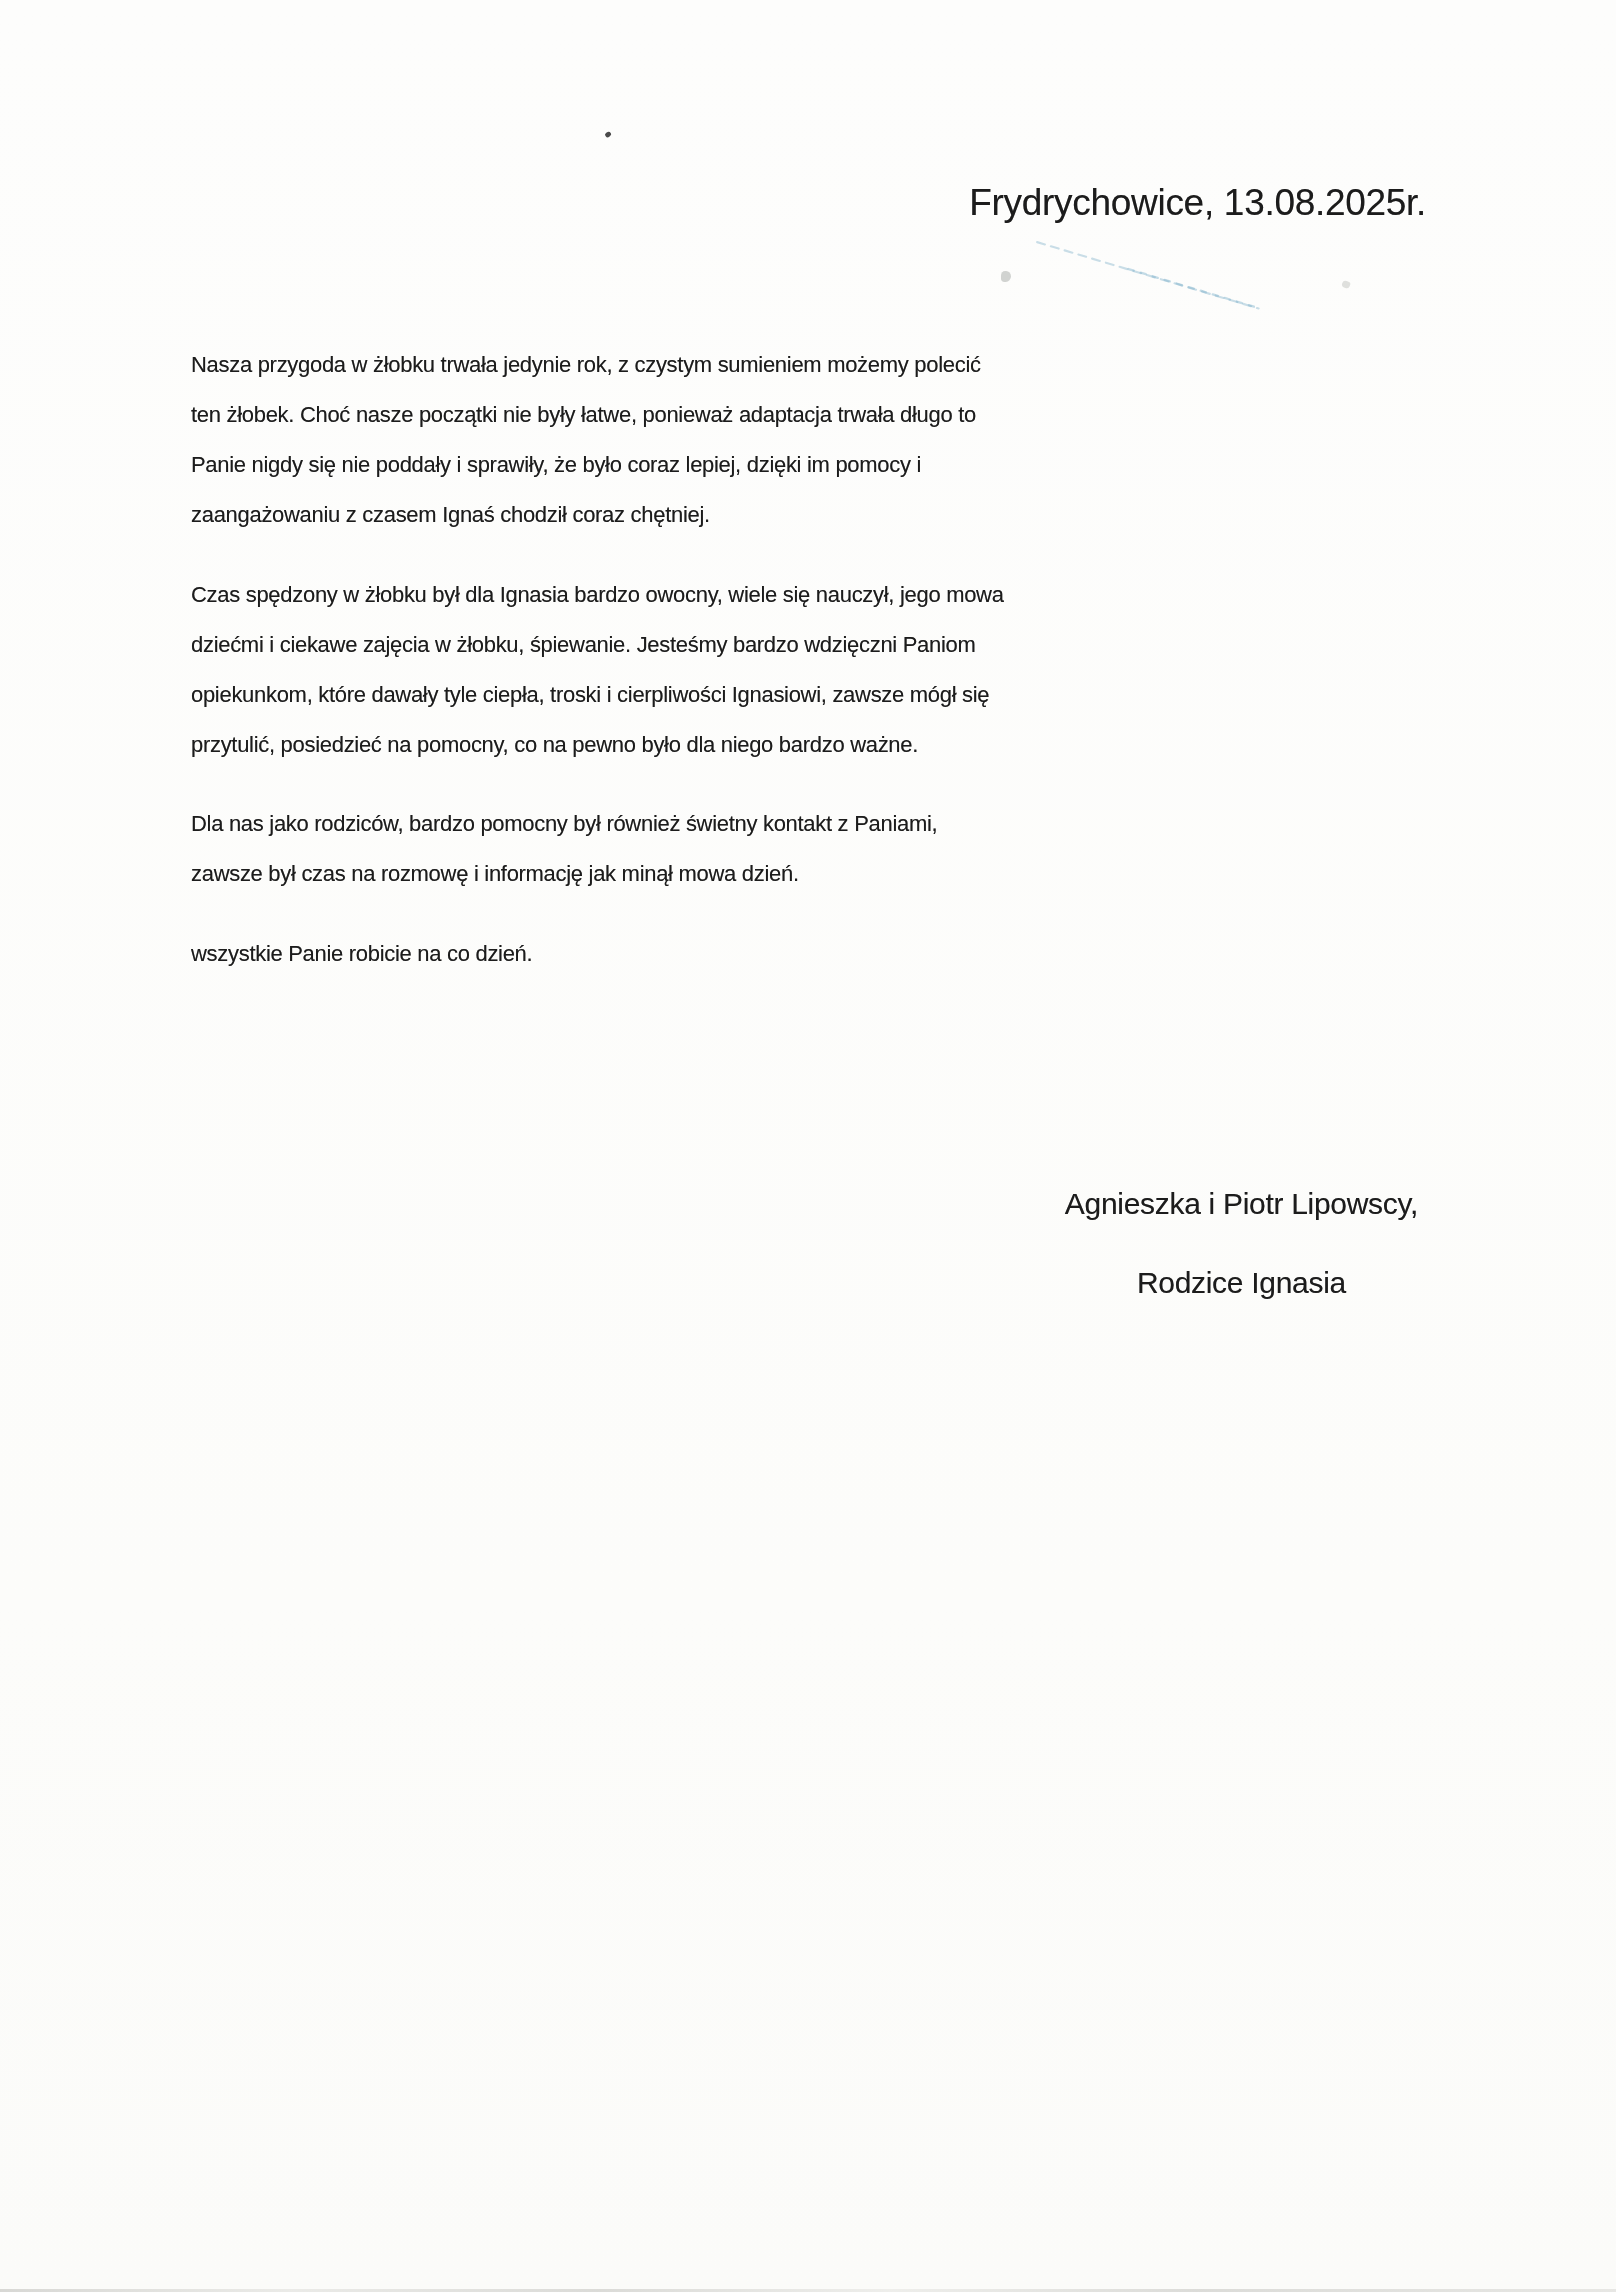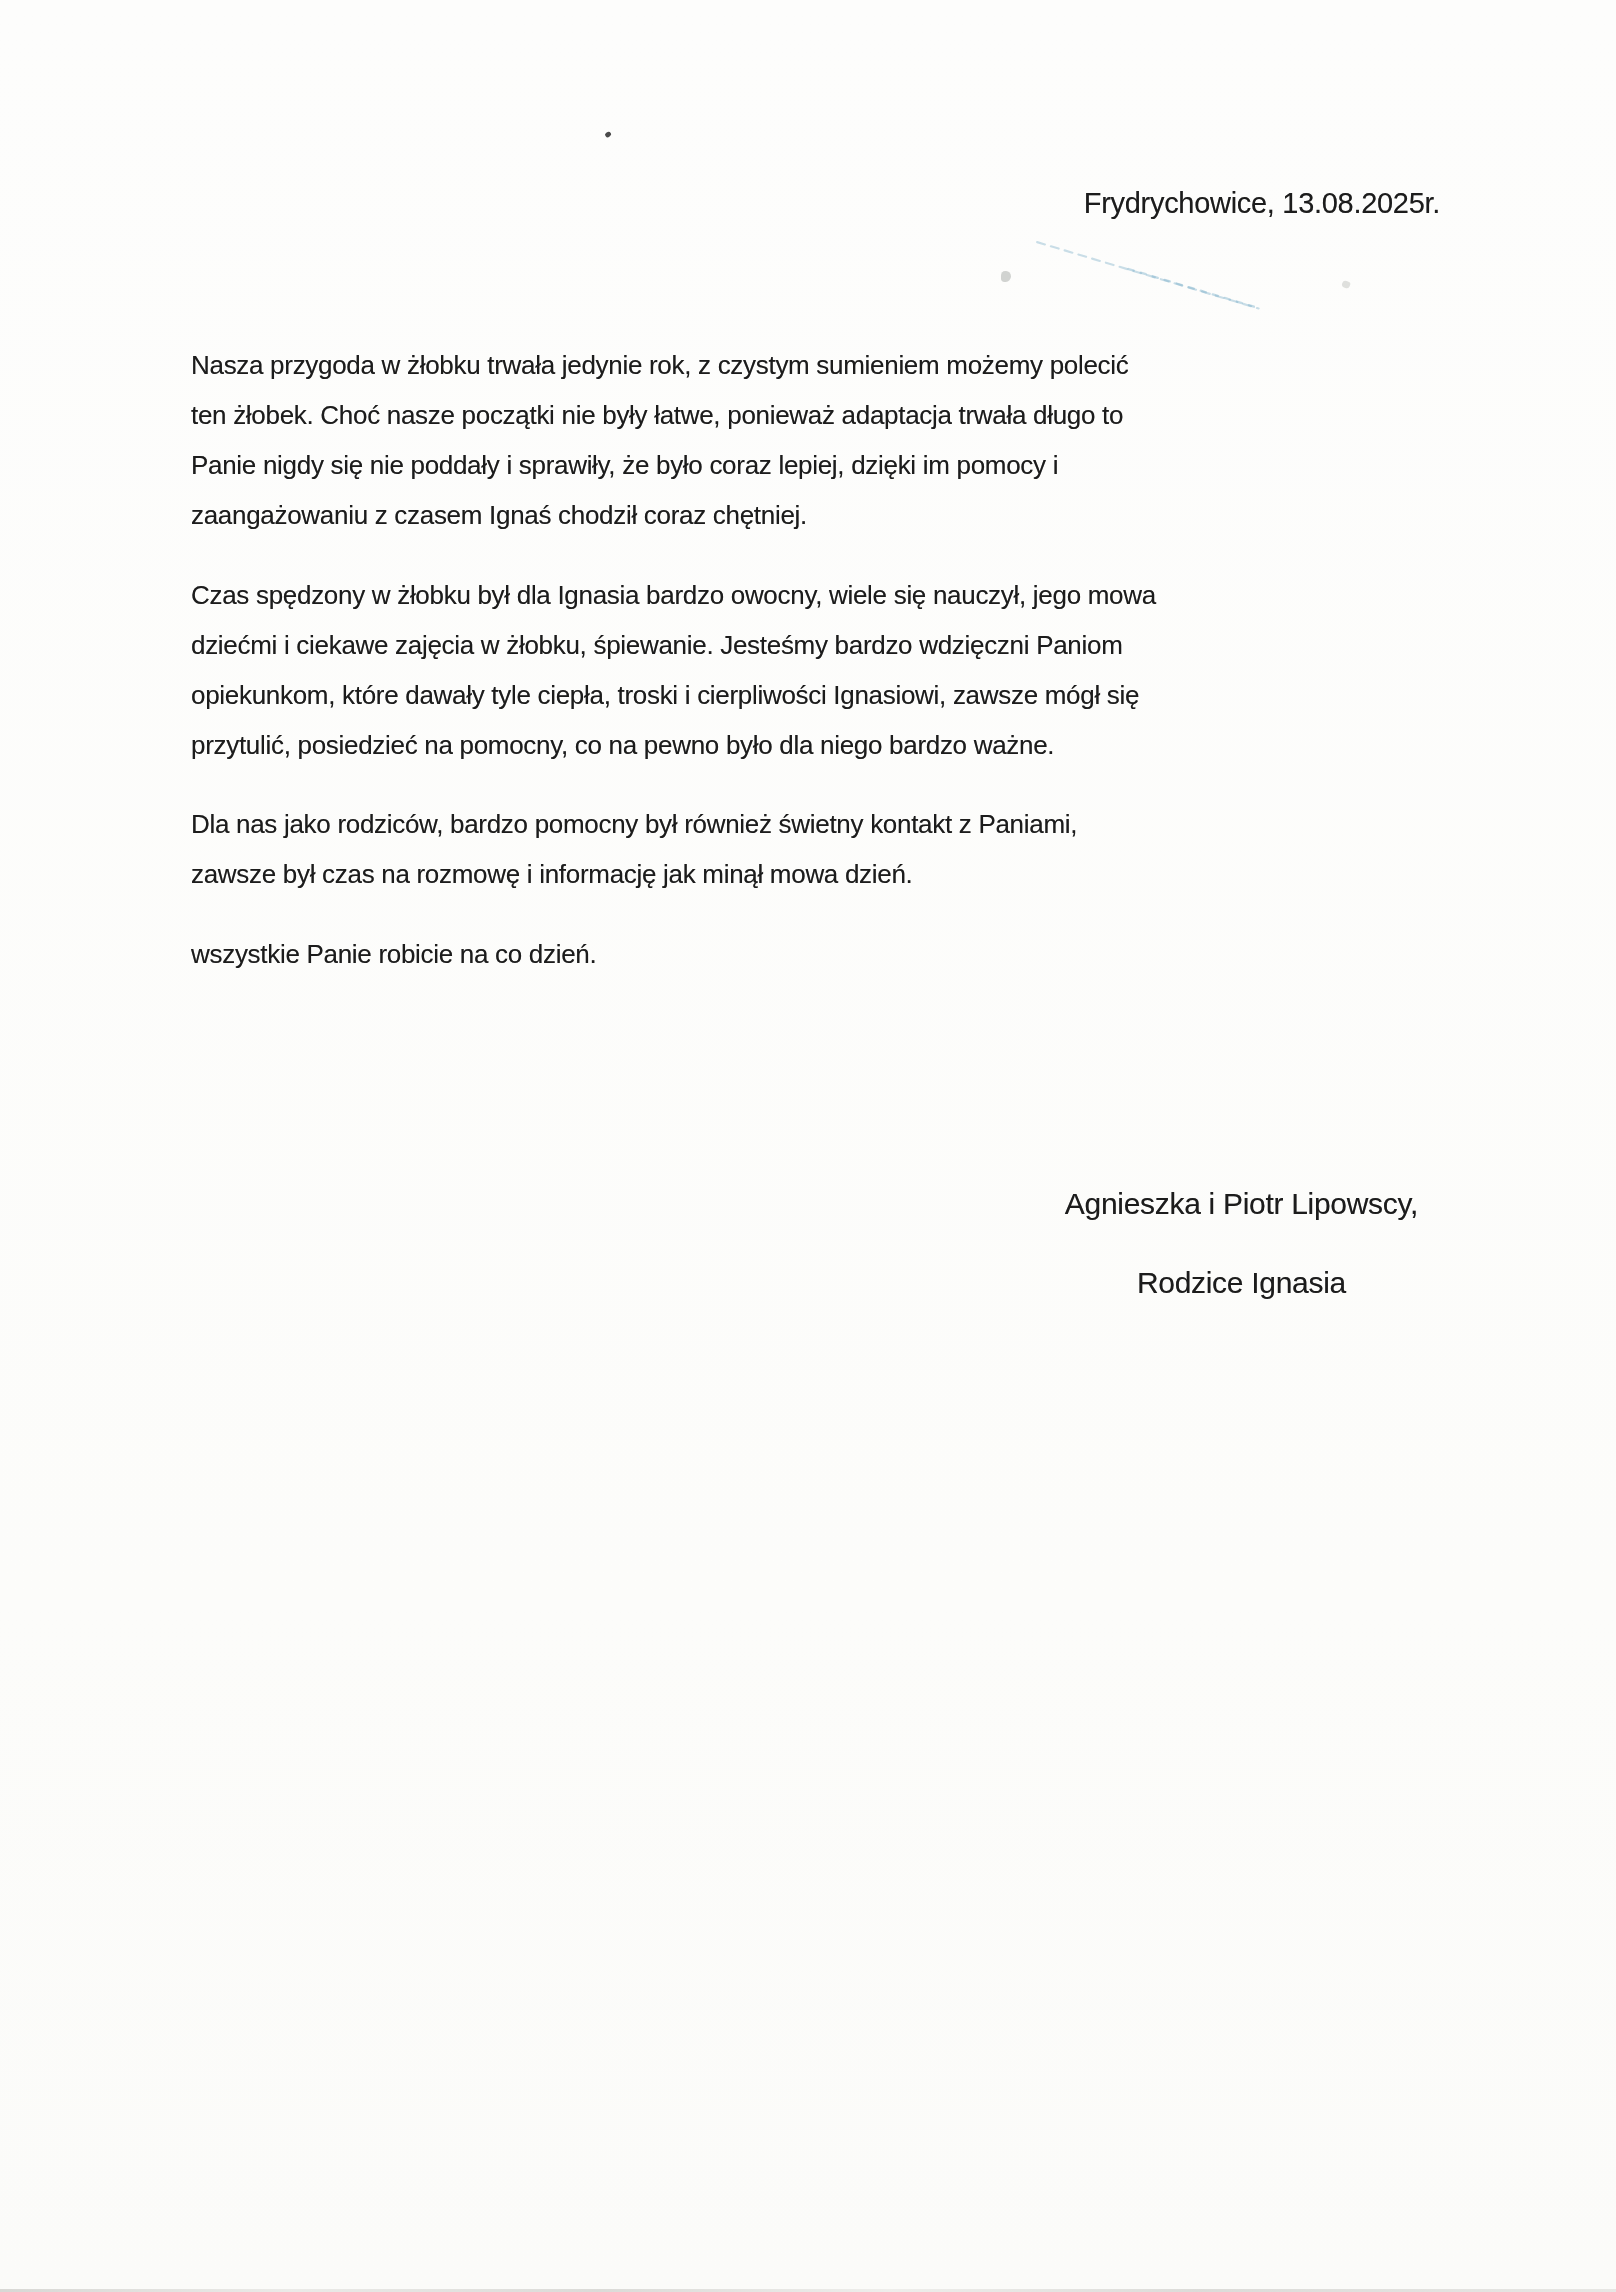--- a/index.html
+++ b/index.html
@@ -21,30 +21,30 @@
   
   .paper .txt {
     color: #1c1c1c;
     text-shadow: 0 0 0.5px rgba(20,20,20,0.45);
     letter-spacing: -0.3px;
     white-space: nowrap;
   }
   .dateline {
     position: absolute;
     top: 184px;
-    right: 177px;
-    font-size: 29px;
+    right: 191px;
+    font-size: 37px;
     line-height: 38px;
     text-align: right;
   }
   .body-text {
     position: absolute;
     left: 191px;
     top: 340px;
-    font-size: 26px;
+    font-size: 22px;
   }
   .para { margin: 0 0 29.6px 0; }
   .para .line {
     height: 50px;
     line-height: 50px;
   }
   .signature {
     position: absolute;
     top: 1179px;
     right: 199px;

